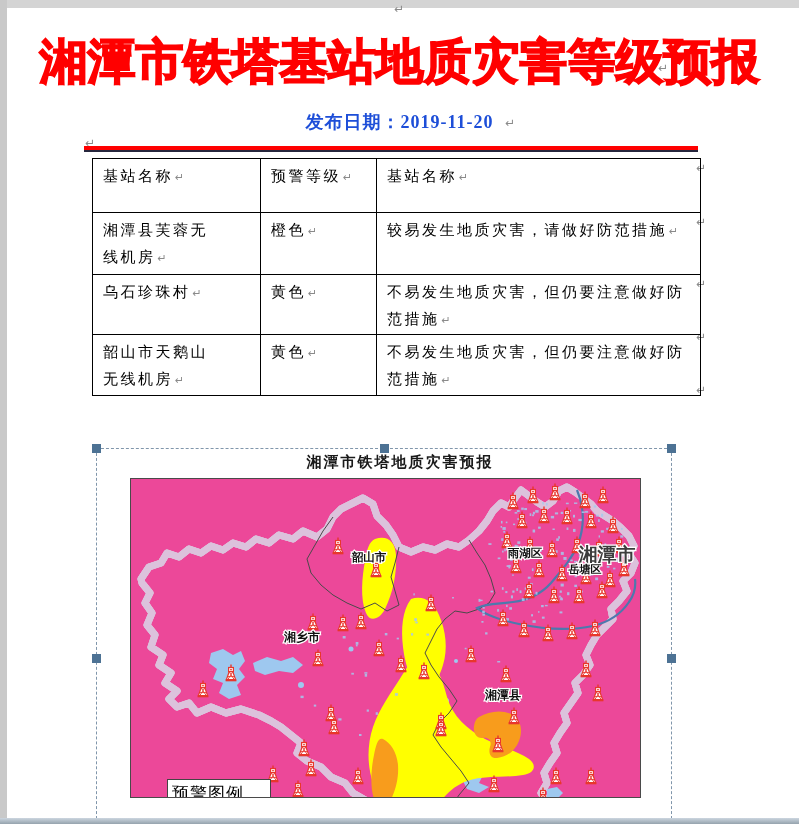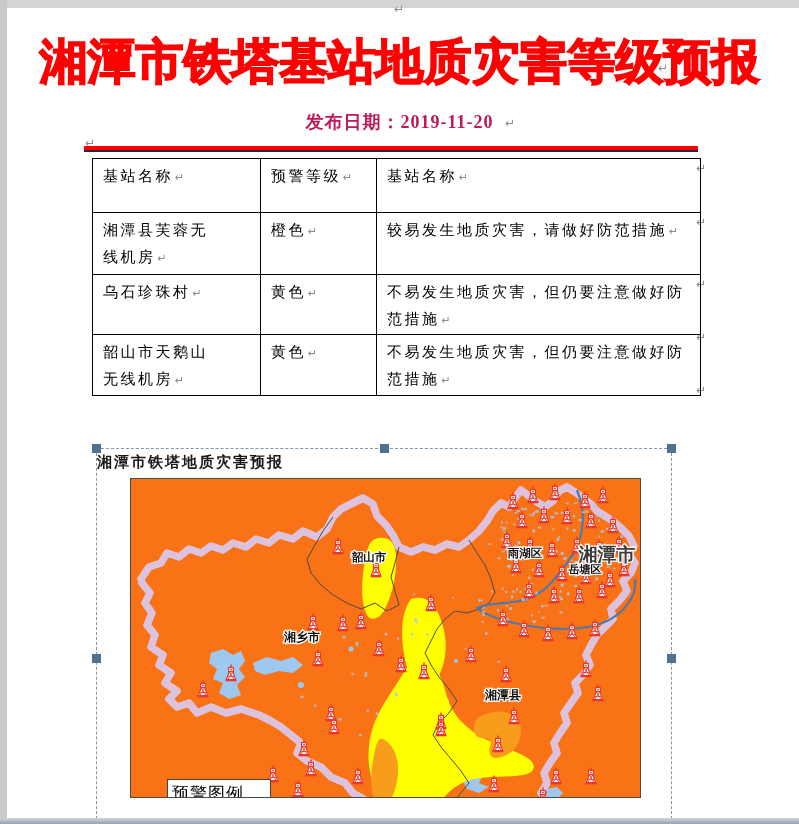--- a/index.html
+++ b/index.html
@@ -5,42 +5,42 @@
   html,body{margin:0;padding:0;background:#fff;}
   #screen{position:relative;width:799px;height:824px;background:#ffffff;overflow:hidden;
           font-family:"Liberation Serif","DejaVu Serif",serif;}
   .edge-top{position:absolute;left:0;top:0;width:799px;height:8px;background:#d4d4d4;}
   .edge-left{position:absolute;left:0;top:0;width:7px;height:824px;background:#c9c9c9;}
 
   .doc-title{position:absolute;left:0;top:30px;width:799px;text-align:center;
              color:#ff0000;font-family:"Liberation Sans","DejaVu Sans",sans-serif;
              font-weight:900;font-size:48px;letter-spacing:0px;-webkit-text-stroke:1.6px #ff0000;}
   .date-line{position:absolute;left:0;top:110px;width:799px;text-align:center;
-             font-size:18px;font-weight:bold;color:#be185d;letter-spacing:1px;}
+             font-size:18px;font-weight:bold;color:#1d4ed8;letter-spacing:1px;}
   .red-rule{position:absolute;left:84px;top:146px;width:614px;height:4px;background:#ff0000;
             border-bottom:2px solid #26263d;}
 
   .pk{position:absolute;color:#8a8a8a;font-size:12px;font-family:"DejaVu Sans",sans-serif;
       letter-spacing:0;line-height:12px;}
   .pk-in{color:#8a8a8a;font-size:11px;font-family:"DejaVu Sans",sans-serif;letter-spacing:0;
          vertical-align:baseline;margin-left:2px;}
 
   table.warn{position:absolute;left:92px;top:158px;width:608px;border-collapse:collapse;
              table-layout:fixed;}
   table.warn td{border:1.6px solid #000;vertical-align:top;padding:4px 4px 0 10px;
                 font-size:15px;letter-spacing:2.5px;line-height:27px;color:#000;}
   .cell-pre{white-space:pre-wrap;margin-top:41px;}
 
   .map-frame{position:absolute;left:96px;top:448px;width:576px;height:376px;
              border:1px dashed #8096ab;box-sizing:border-box;}
   .handle{position:absolute;width:9px;height:9px;background:#4d7294;}
-  .map-title{position:absolute;left:0;top:4px;width:574px;
+  .map-title{position:absolute;left:16px;top:4px;width:574px;text-align:center;
              font-size:15px;font-weight:bold;color:#1a1a1a;letter-spacing:2px;}
   .map-box{position:absolute;left:33px;top:29px;width:509px;height:318px;
-           border:1.5px solid #4a4a4a;background:#f97316;box-sizing:content-box;overflow:hidden;}
+           border:1.5px solid #4a4a4a;background:#ec4899;box-sizing:content-box;overflow:hidden;}
   .map-box svg{position:absolute;left:0;top:0;}
 
   .legend{position:absolute;left:36px;top:300px;width:104px;height:80px;background:#ffffff;
           border:1px solid #444;box-sizing:border-box;padding:2px 0 0 4px;
           font-family:"Liberation Sans","DejaVu Sans",sans-serif;font-size:11px;color:#000;}
   .legend-title{font-size:17px;margin-bottom:18px;letter-spacing:1px;}
 
   .bottom-bar{position:absolute;left:0;top:818px;width:799px;height:6px;z-index:50;
               background:linear-gradient(#ccd6e0,#95a3ad);}
 </style>

